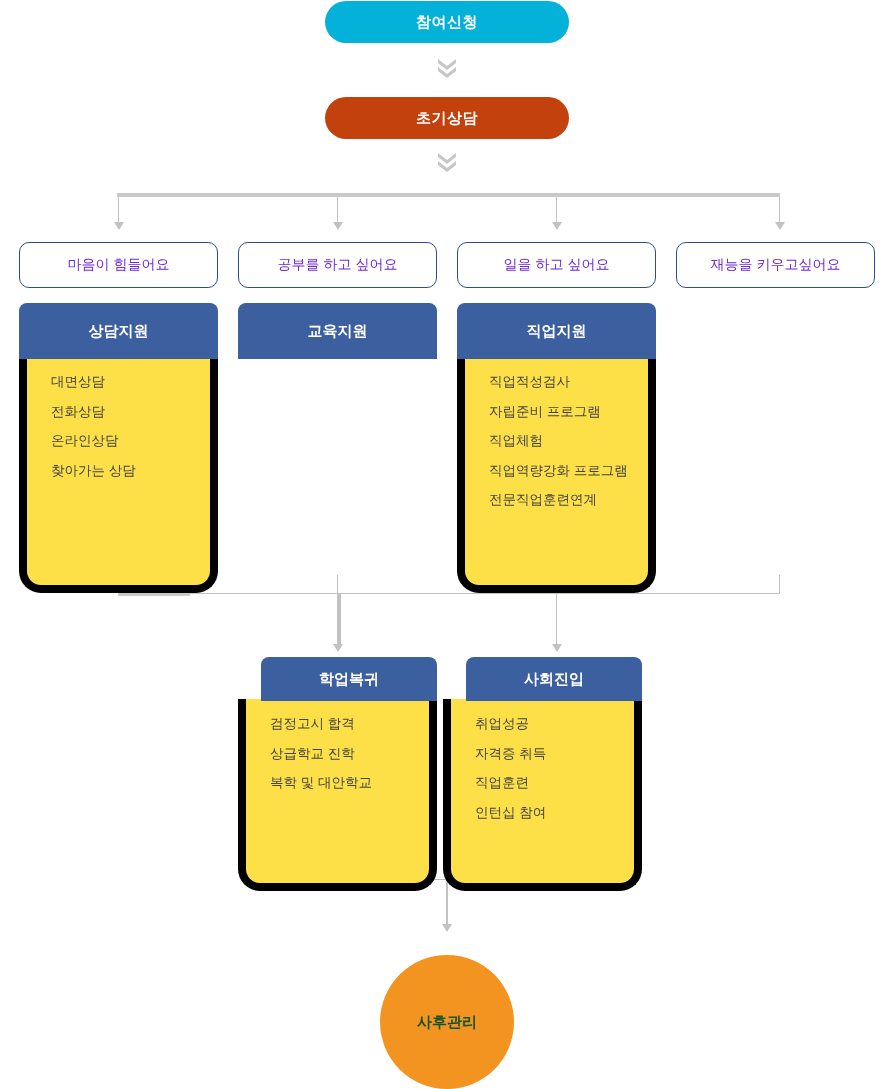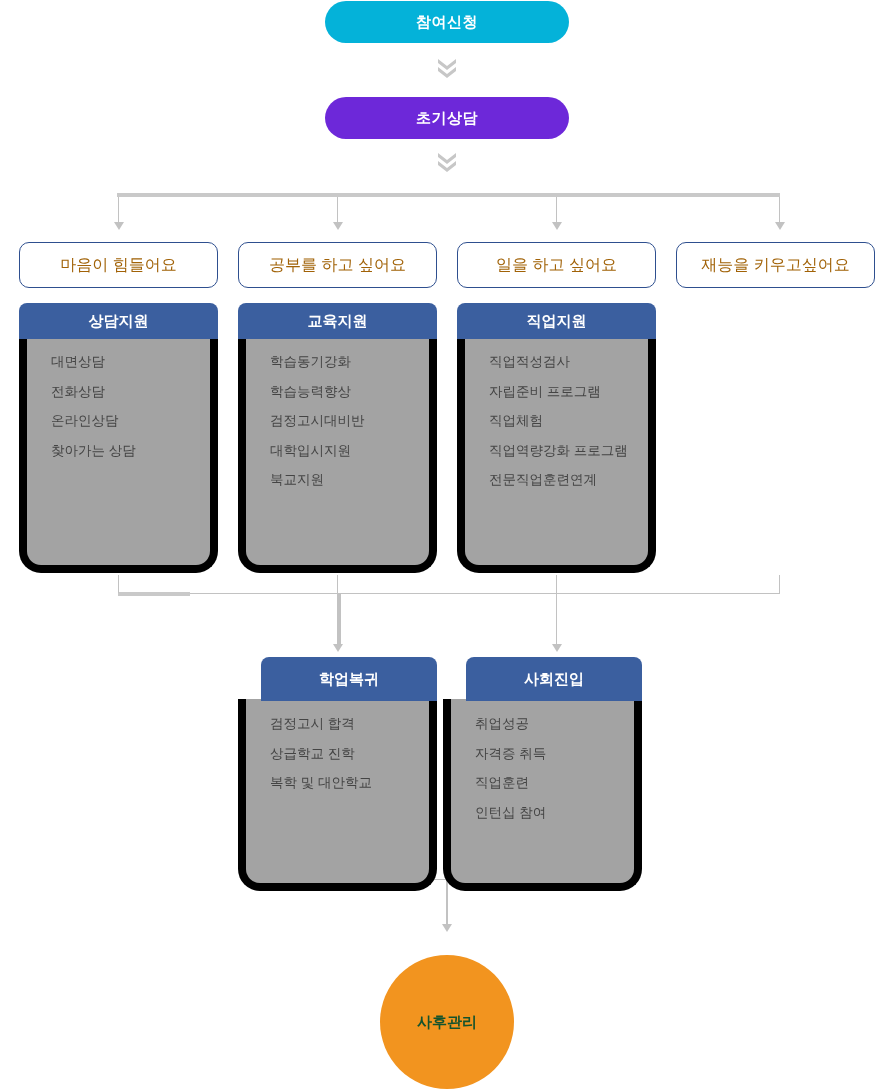--- a/index.html
+++ b/index.html
@@ -20,21 +20,21 @@
   .pill {
     position: absolute;
     width: 244px; height: 42px;
     border-radius: 21px;
     display: flex; align-items: center; justify-content: center;
     color: #ffffff;
     font-size: 15px; font-weight: bold;
     letter-spacing: .5px;
   }
   .pill-apply { left: 325px; top: 1px;  background: #04b2d9; }
-  .pill-intake{ left: 325px; top: 97px; background: #6d28d9; }
+  .pill-intake{ left: 325px; top: 97px; background: #c2410c; }
 
   
   .chev {
     position: absolute;
     width: 28px; height: 24px;
     left: 433px;
     display: flex; flex-direction: column;
     align-items: center; justify-content: center;
     line-height: 0;
   }
@@ -61,40 +61,40 @@
   }
 
   
   .choice {
     position: absolute;
     width: 199px; height: 46px;
     border: 1px solid #2e4f8f;
     border-radius: 10px;
     background: #ffffff;
     display: flex; align-items: center; justify-content: center;
-    color: #a16207;
-    font-size: 16px;
+    color: #6d28d9;
+    font-size: 14px;
     white-space: nowrap;
   }
 
   
   .col { position: absolute; width: 199px; }
   .col-head {
     position: relative;
-    height: 36px;
+    height: 56px;
     background: #3b5f9f;
     border-radius: 8px 8px 0 0;
     display: flex; align-items: center; justify-content: center;
     color: #ffffff;
     font-size: 15px; font-weight: bold;
     z-index: 3;
   }
   .col-body {
     position: relative;
-    background: #a3a3a3;
+    background: #fde047;
     border: 8px solid #000000;
     border-top: none;
     border-radius: 0 0 22px 22px;
     margin-top: -2px;
     padding: 18px 8px 14px 24px;
     z-index: 2;
   }
   .col-body.tall   { height: 236px; }
   .col-body.short  { height: 192px; }
   .col-body ul { margin: 0; padding: 0; list-style: none; }
@@ -180,29 +180,20 @@
         <li>대면상담</li>
         <li>전화상담</li>
         <li>온라인상담</li>
         <li>찾아가는 상담</li>
       </ul>
     </div>
   </div>
 
   <div class="col" style="left:238px; top:303px;">
     <div class="col-head">교육지원</div>
-    <div class="col-body tall">
-      <ul>
-        <li>학습동기강화</li>
-        <li>학습능력향상</li>
-        <li>검정고시대비반</li>
-        <li>대학입시지원</li>
-        <li>북교지원</li>
-      </ul>
-    </div>
   </div>
 
   <div class="col" style="left:457px; top:303px;">
     <div class="col-head">직업지원</div>
     <div class="col-body tall">
       <ul>
         <li>직업적성검사</li>
         <li>자립준비 프로그램</li>
         <li>직업체험</li>
         <li>직업역량강화 프로그램</li>

